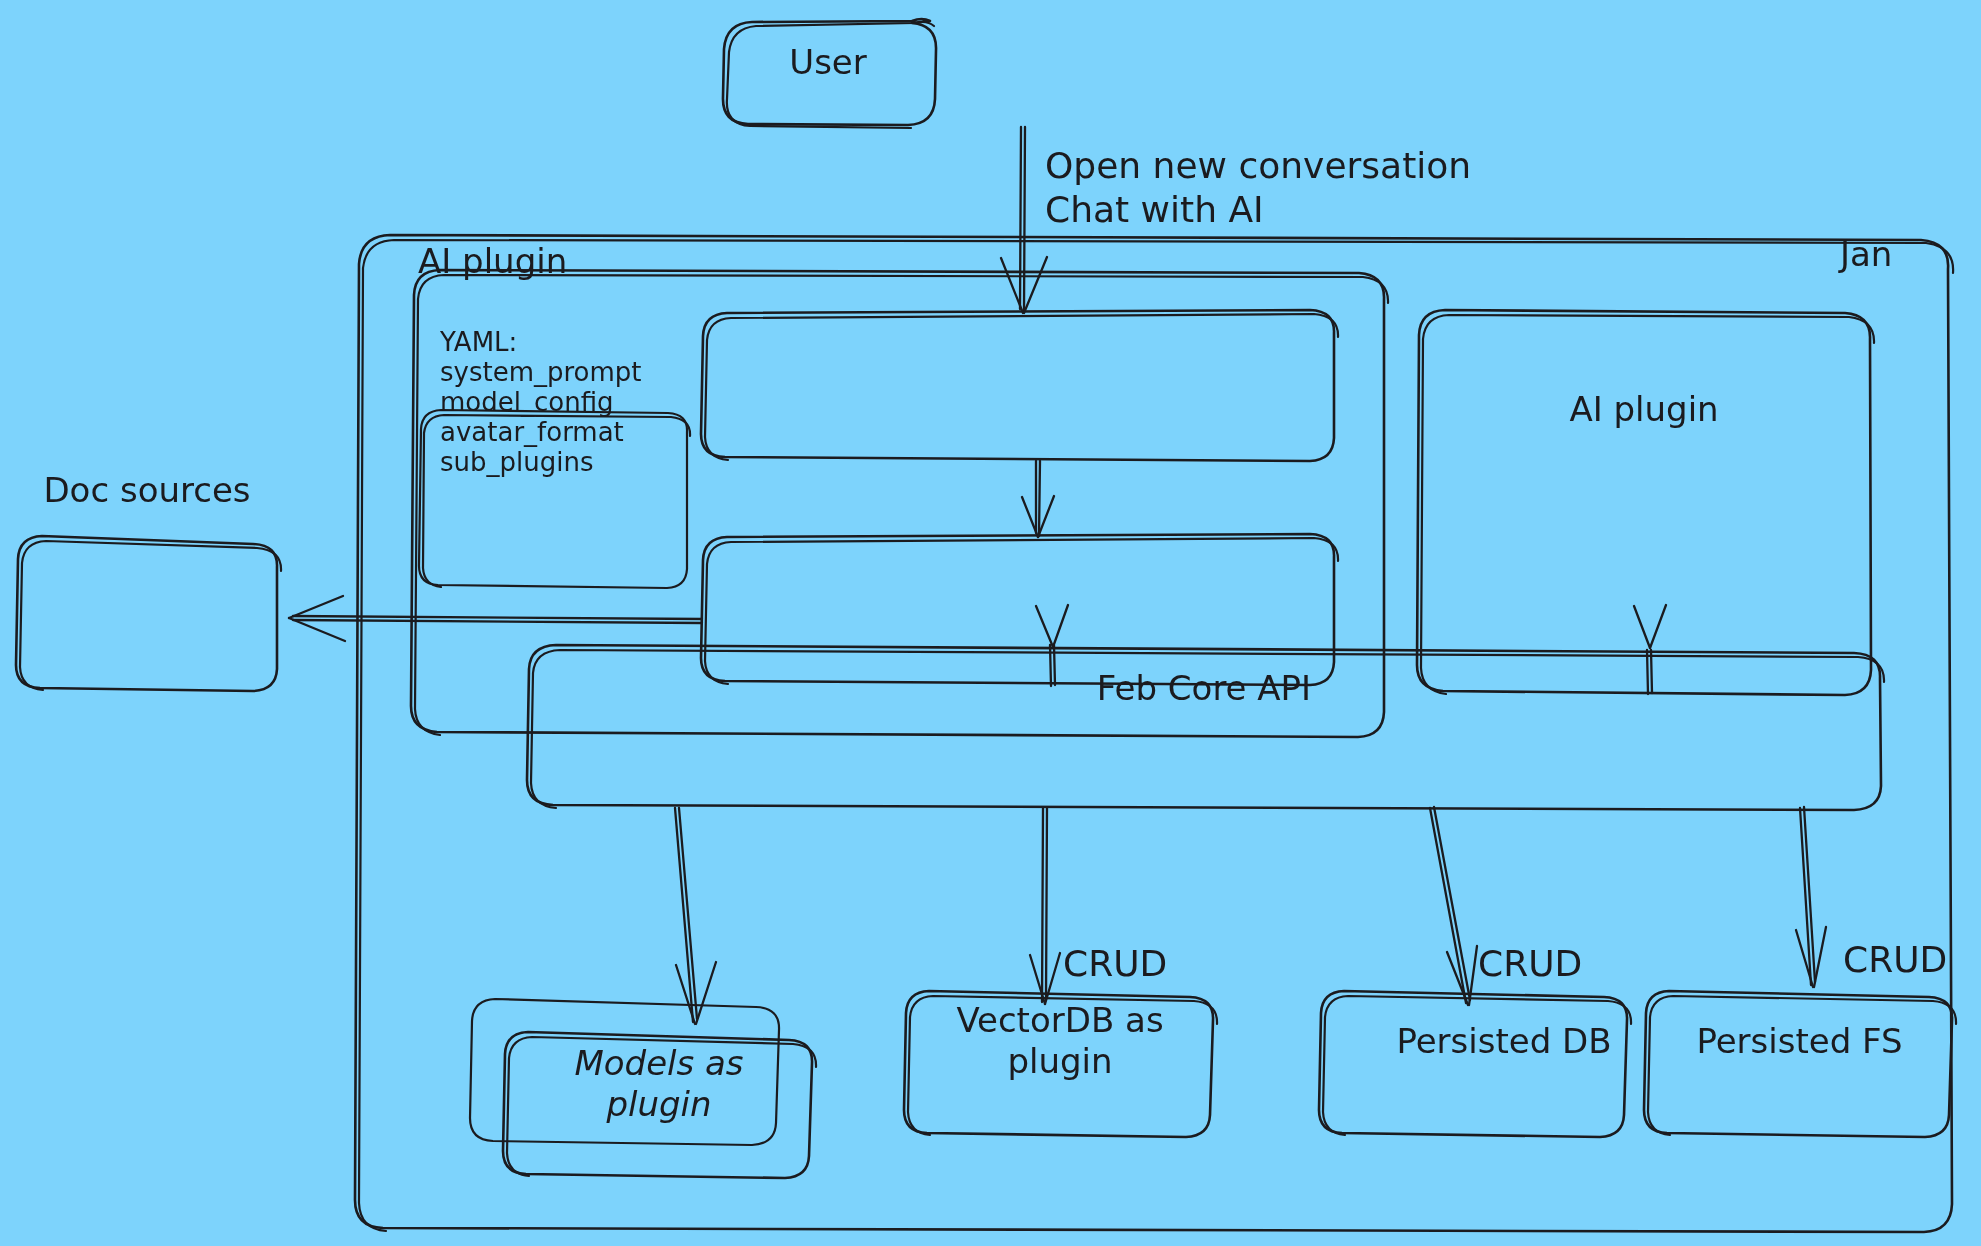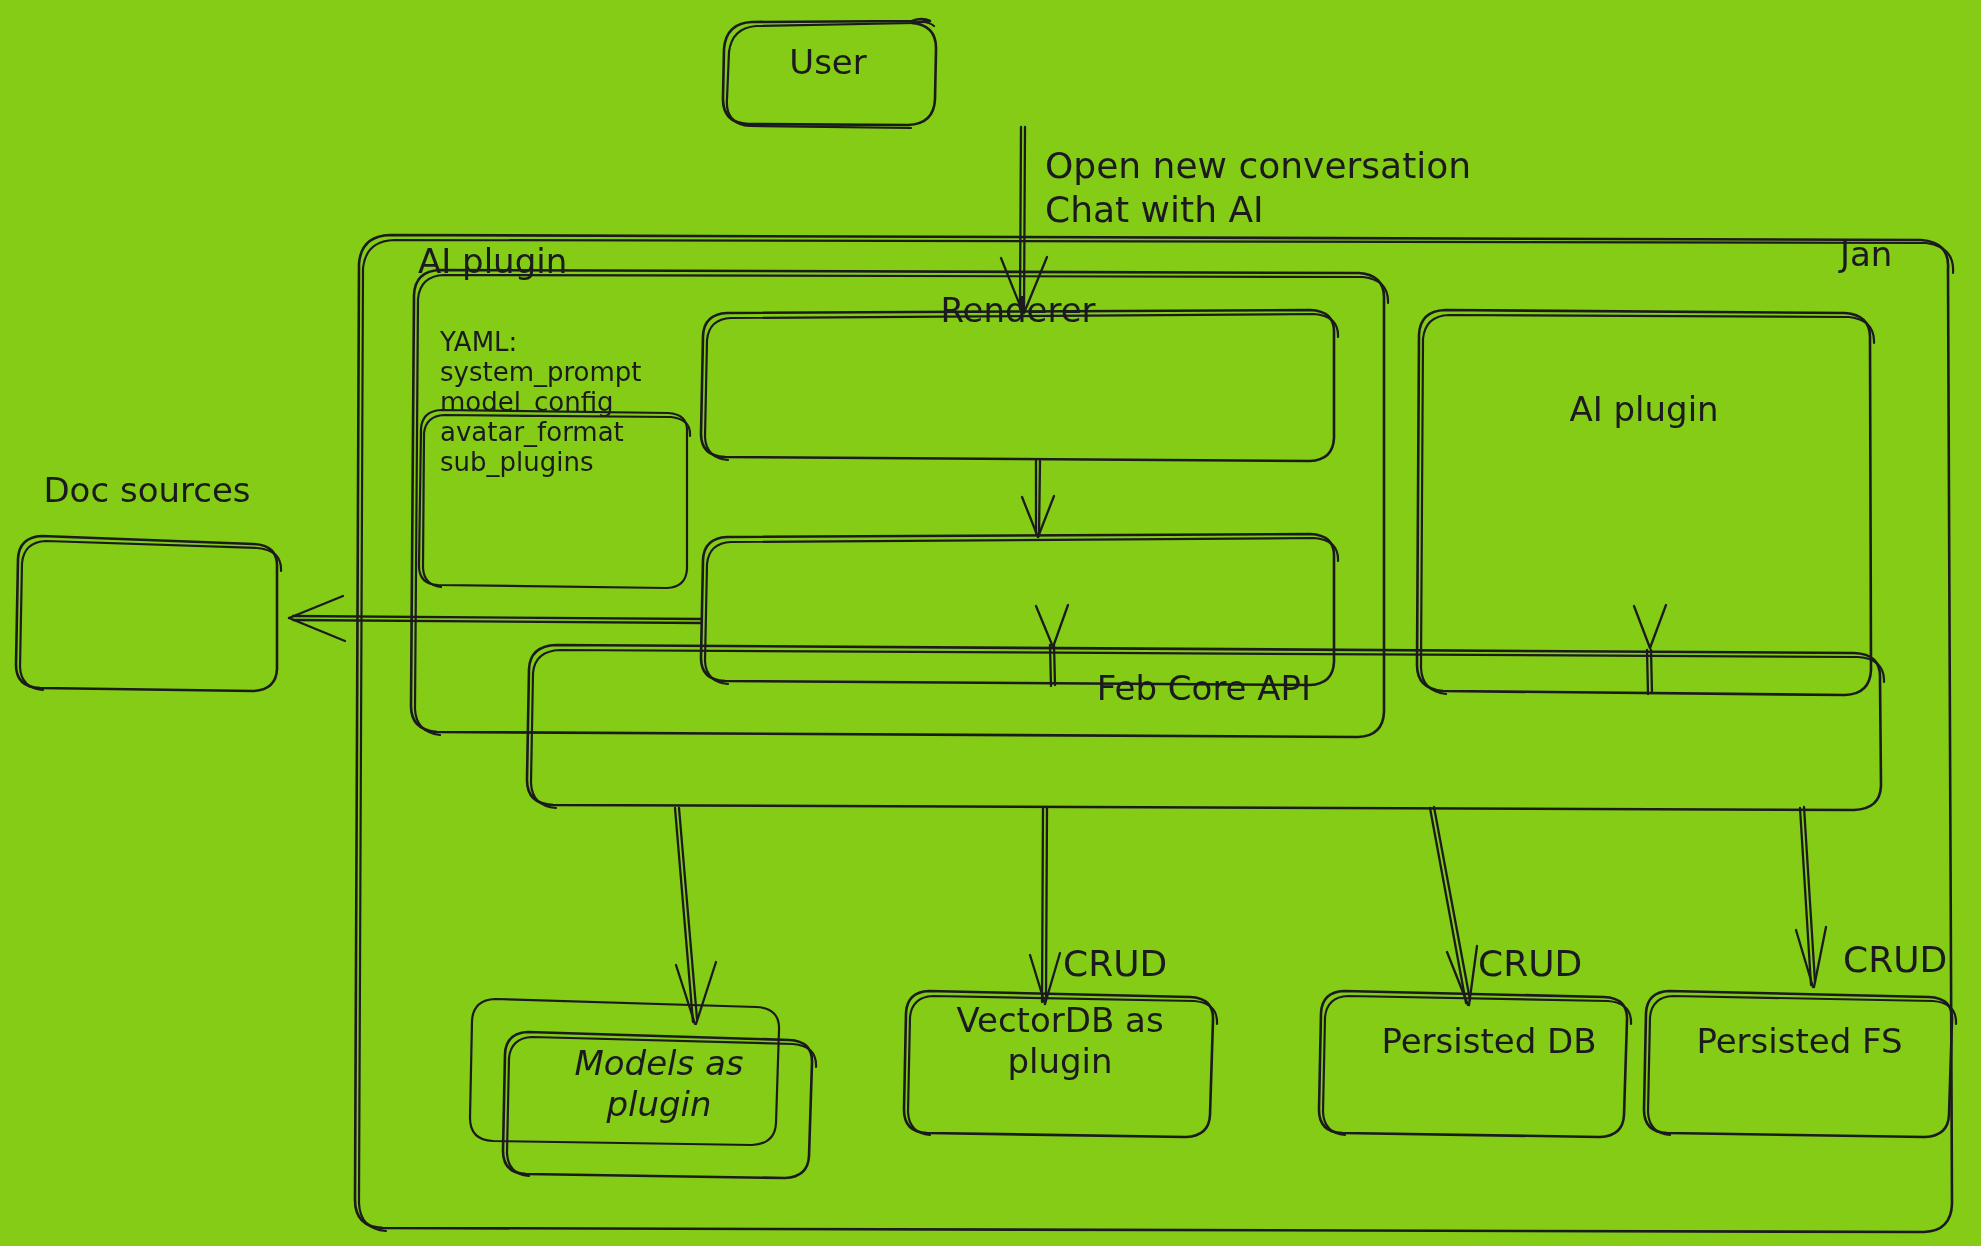--- a/index.html
+++ b/index.html
@@ -1,18 +1,18 @@
 <!DOCTYPE html>
 <html><head>
 <meta charset="utf-8">
 <style>
   html,body{margin:0;padding:0;background:#ffffff;}
   body{width:1981px;height:1246px;overflow:hidden;
        font-family:"DejaVu Sans",sans-serif;}
-  #stage{position:relative;width:1981px;height:1246px;background:#84cc16;}
+  #stage{position:relative;width:1981px;height:1246px;background:#7dd3fc;}
   svg#canvas{position:absolute;left:0;top:0;width:1981px;height:1246px;}
 
   .lbl{position:absolute;color:#1b1b1f;white-space:pre;line-height:1.22;
        font-family:"DejaVu Sans",sans-serif;pointer-events:none;}
   .node-text{font-size:34px;text-align:center;}
   .group-text{font-size:34px;}
   .edge-text{font-size:36px;}
   .yaml-text{font-size:26px;line-height:1.33;}
 </style>
 </head>
@@ -158,21 +158,20 @@
       <path class="ln" d="M1826 927 L1814 987"></path>
     </g>
   </svg>
 
   <div class="lbl node-text" style="left:723px; top:42px; width:210px;">User</div>
 
   <div class="lbl group-text" style="left:1840px; top:234px;text-align:right;">Jan</div>
 
   <div class="lbl group-text" style="left:418px; top:241px;">AI plugin</div>
 
-  <div class="lbl node-text" style="left:703px; top:290px; width:630px;">Renderer</div>
 
 
   <div class="lbl node-text" style="left:1419px; top:389px; width:450px;">AI plugin</div>
 
   <div class="lbl node-text" style="left:18px; top:470px; width:258px;">Doc sources</div>
 
   <div class="lbl node-text" style="left:529px; top:668px; width:1350px;">Feb Core API</div>
 
   <div class="lbl yaml-text" style="left:440px; top:325px;">YAML:</div>
   <div class="lbl yaml-text" style="left:440px; top:355px;">system_prompt</div>
@@ -185,16 +184,16 @@
 
 
   <div class="lbl edge-text" style="left:1063px; top:942px;">CRUD</div>
   <div class="lbl edge-text" style="left:1478px; top:942px;">CRUD</div>
   <div class="lbl edge-text" style="left:1843px; top:938px;">CRUD</div>
 
   <div class="lbl node-text" style="left:503px; top:1043px; width:312px;font-style:italic;">Models as
 plugin</div>
   <div class="lbl node-text" style="left:906px; top:1000px; width:308px;">VectorDB as
 plugin</div>
-  <div class="lbl node-text" style="left:1321px; top:1021px; width:336px;">Persisted DB</div>
+  <div class="lbl node-text" style="left:1321px; top:1021px; width:336px;padding-left:15px;">Persisted DB</div>
   <div class="lbl node-text" style="left:1646px; top:1021px; width:307px;">Persisted FS</div>
 
 </div>
 
 </body></html>

